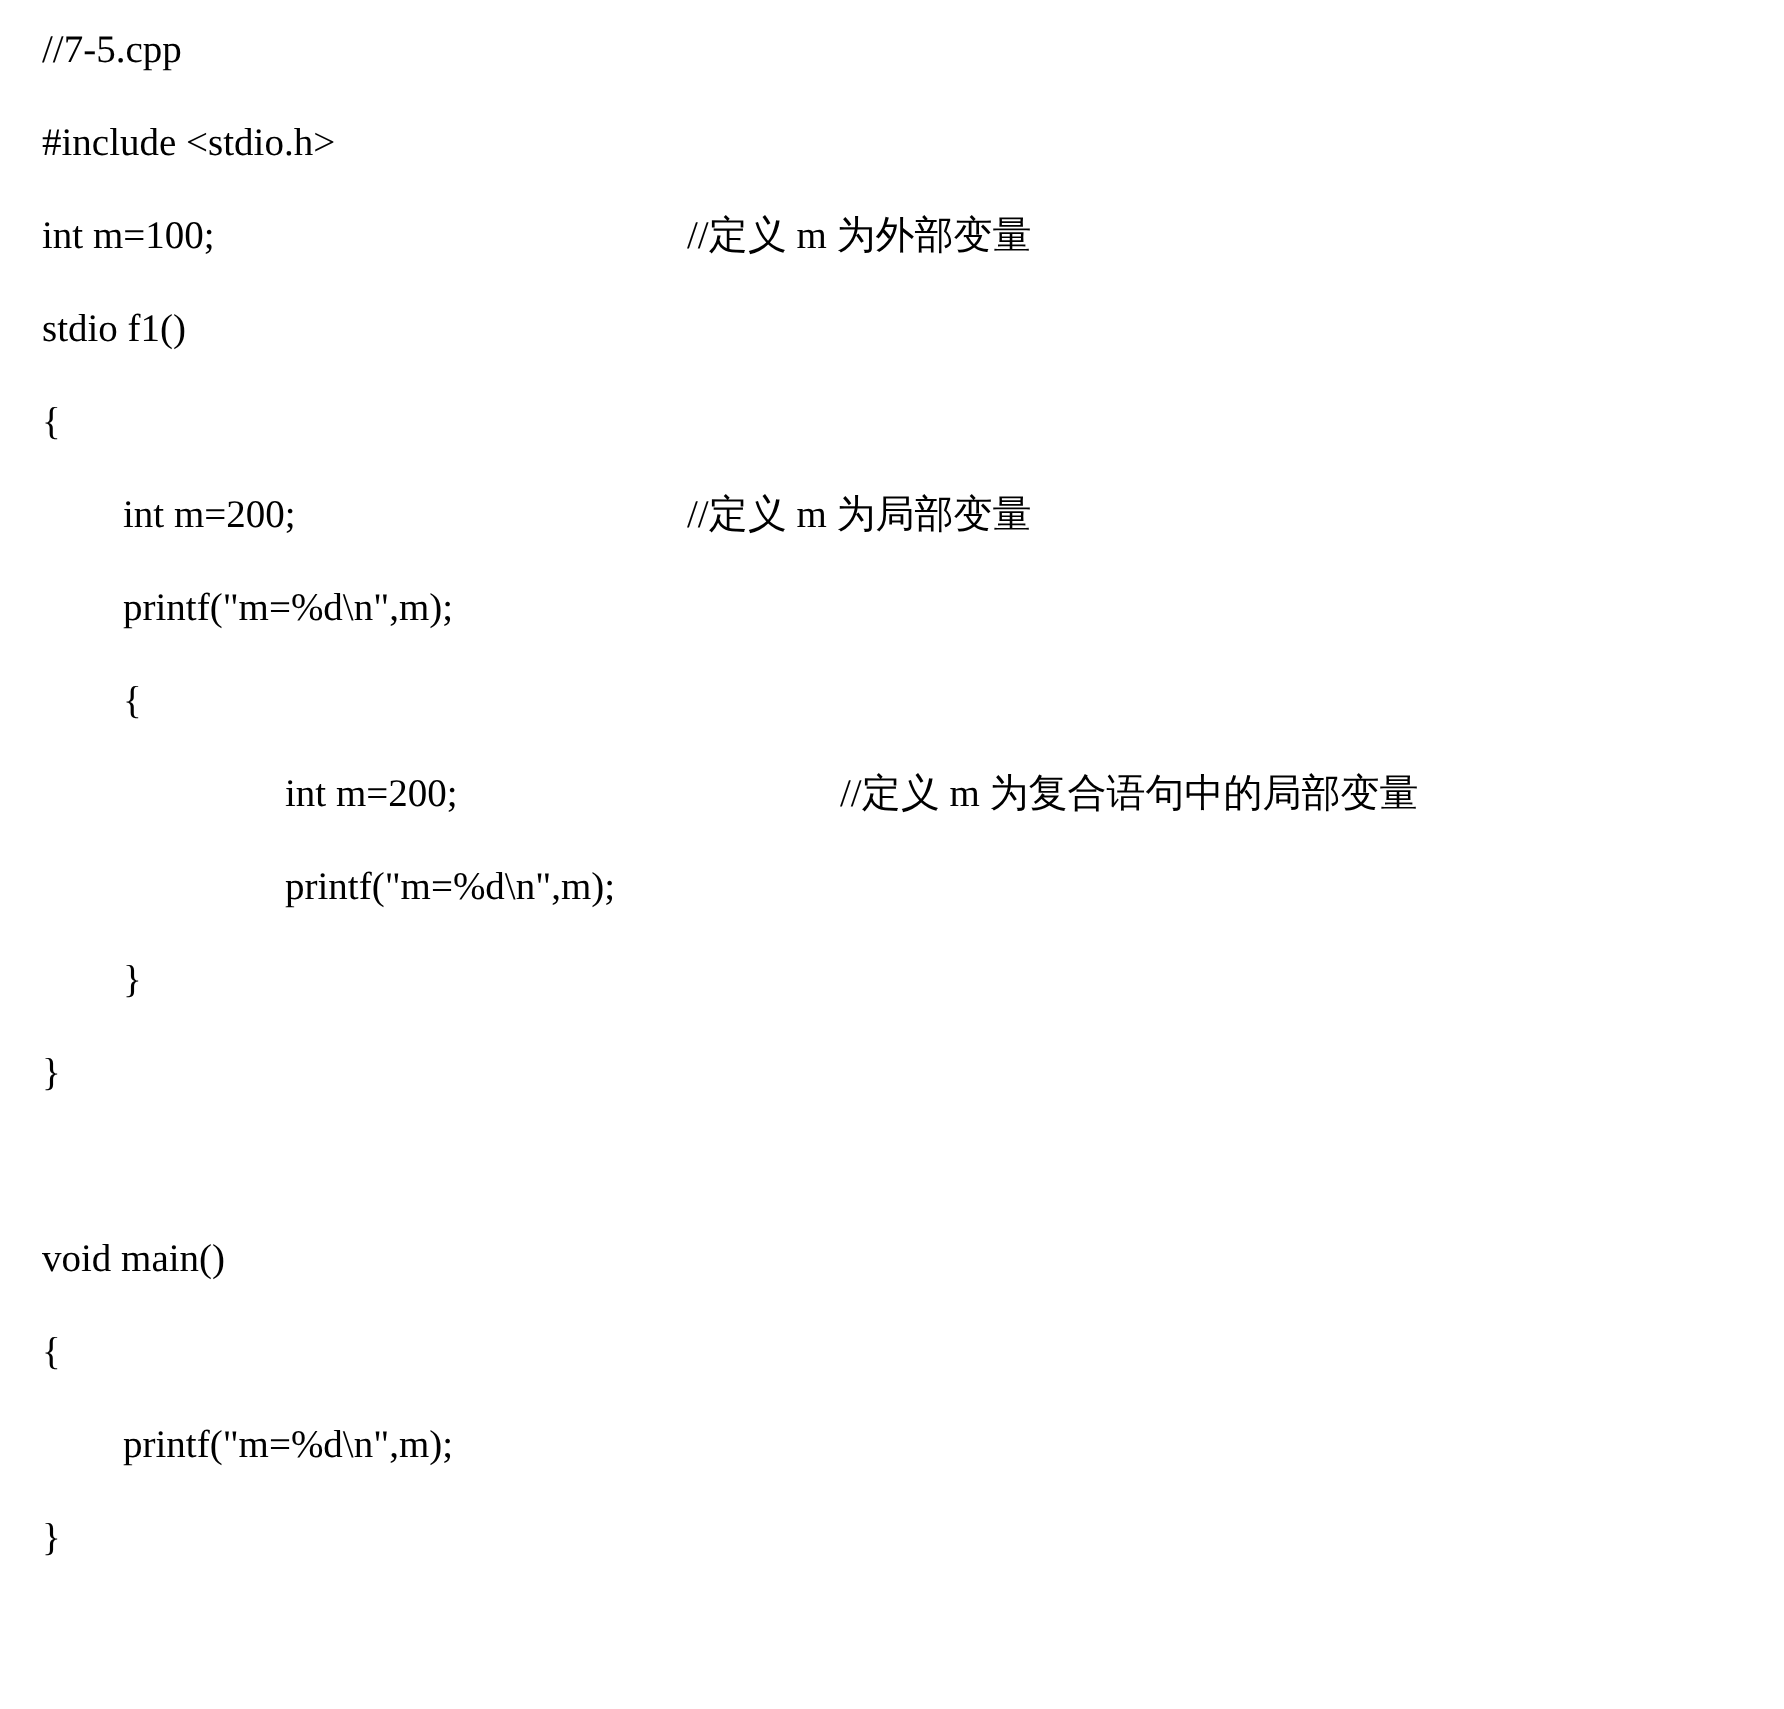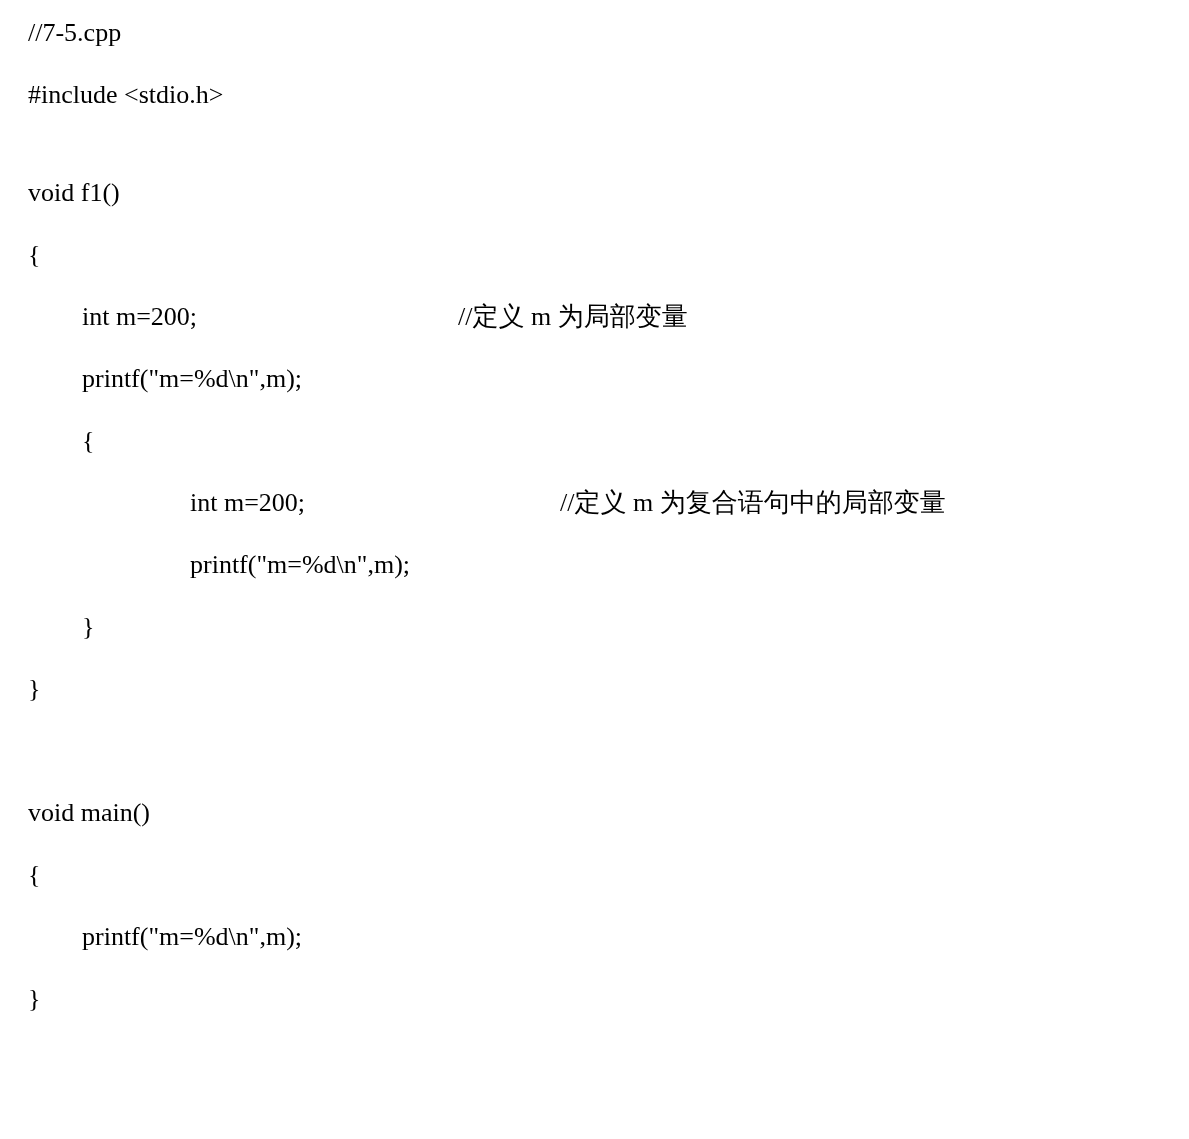--- a/index.html
+++ b/index.html
@@ -53,23 +53,25 @@
 <body>
 
 <div>
   <div class="code-line">
     <span class="code-part col-code">//7-5.cpp</span>
   </div>
   <div class="code-line">
     <span class="code-part col-code">#include &lt;stdio.h&gt;</span>
   </div>
   <div class="code-line">
+    <span class="code-part col-code">int m=100;</span>
+    <span class="comment-part">//定义 m 为外部变量</span>
   </div>
   <div class="code-line">
-    <span class="code-part col-code">void f1()</span>
+    <span class="code-part col-code">stdio f1()</span>
   </div>
   <div class="code-line">
     <span class="code-part col-code">{</span>
   </div>
   <div class="code-line indent-1">
     <span class="code-part col-code-i1">int m=200;</span>
     <span class="comment-part">//定义 m 为局部变量</span>
   </div>
   <div class="code-line indent-1">
     <span class="code-part col-code-i1">printf("m=%d\n",m);</span>

